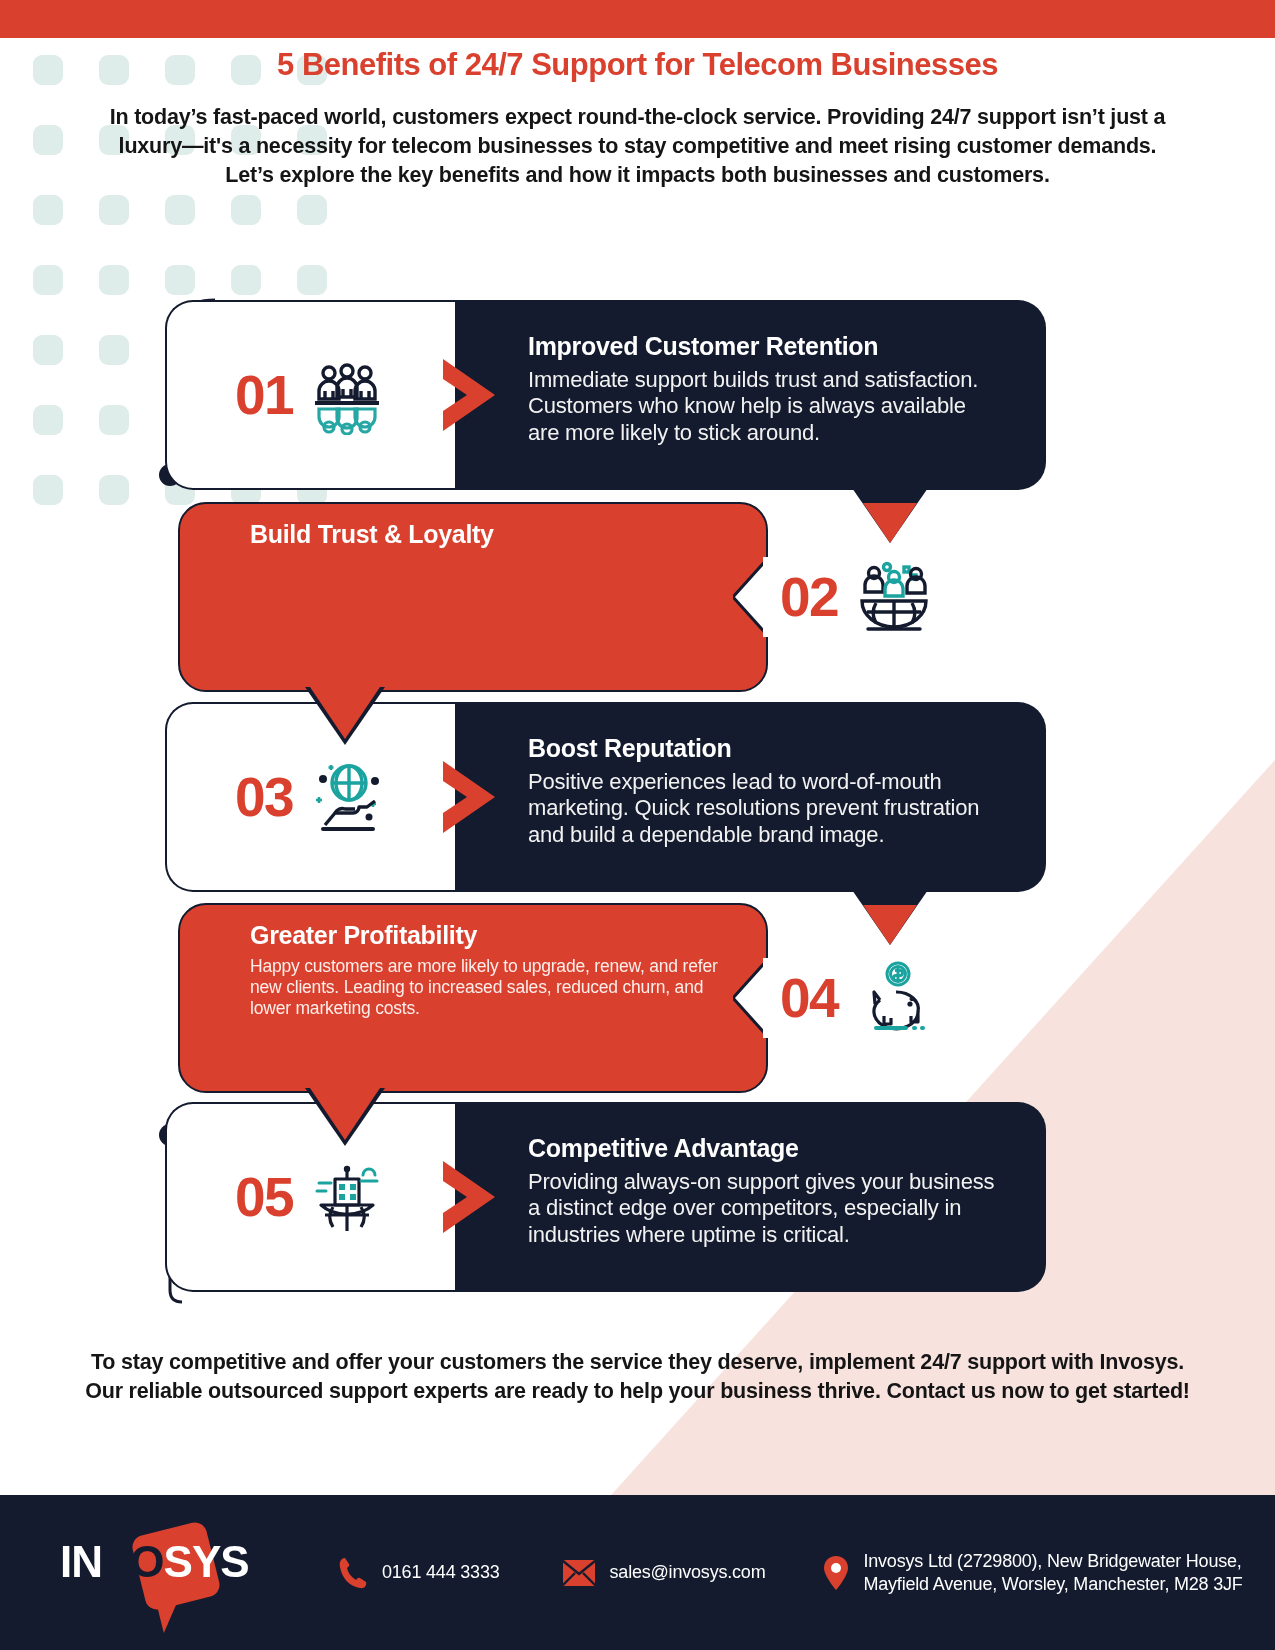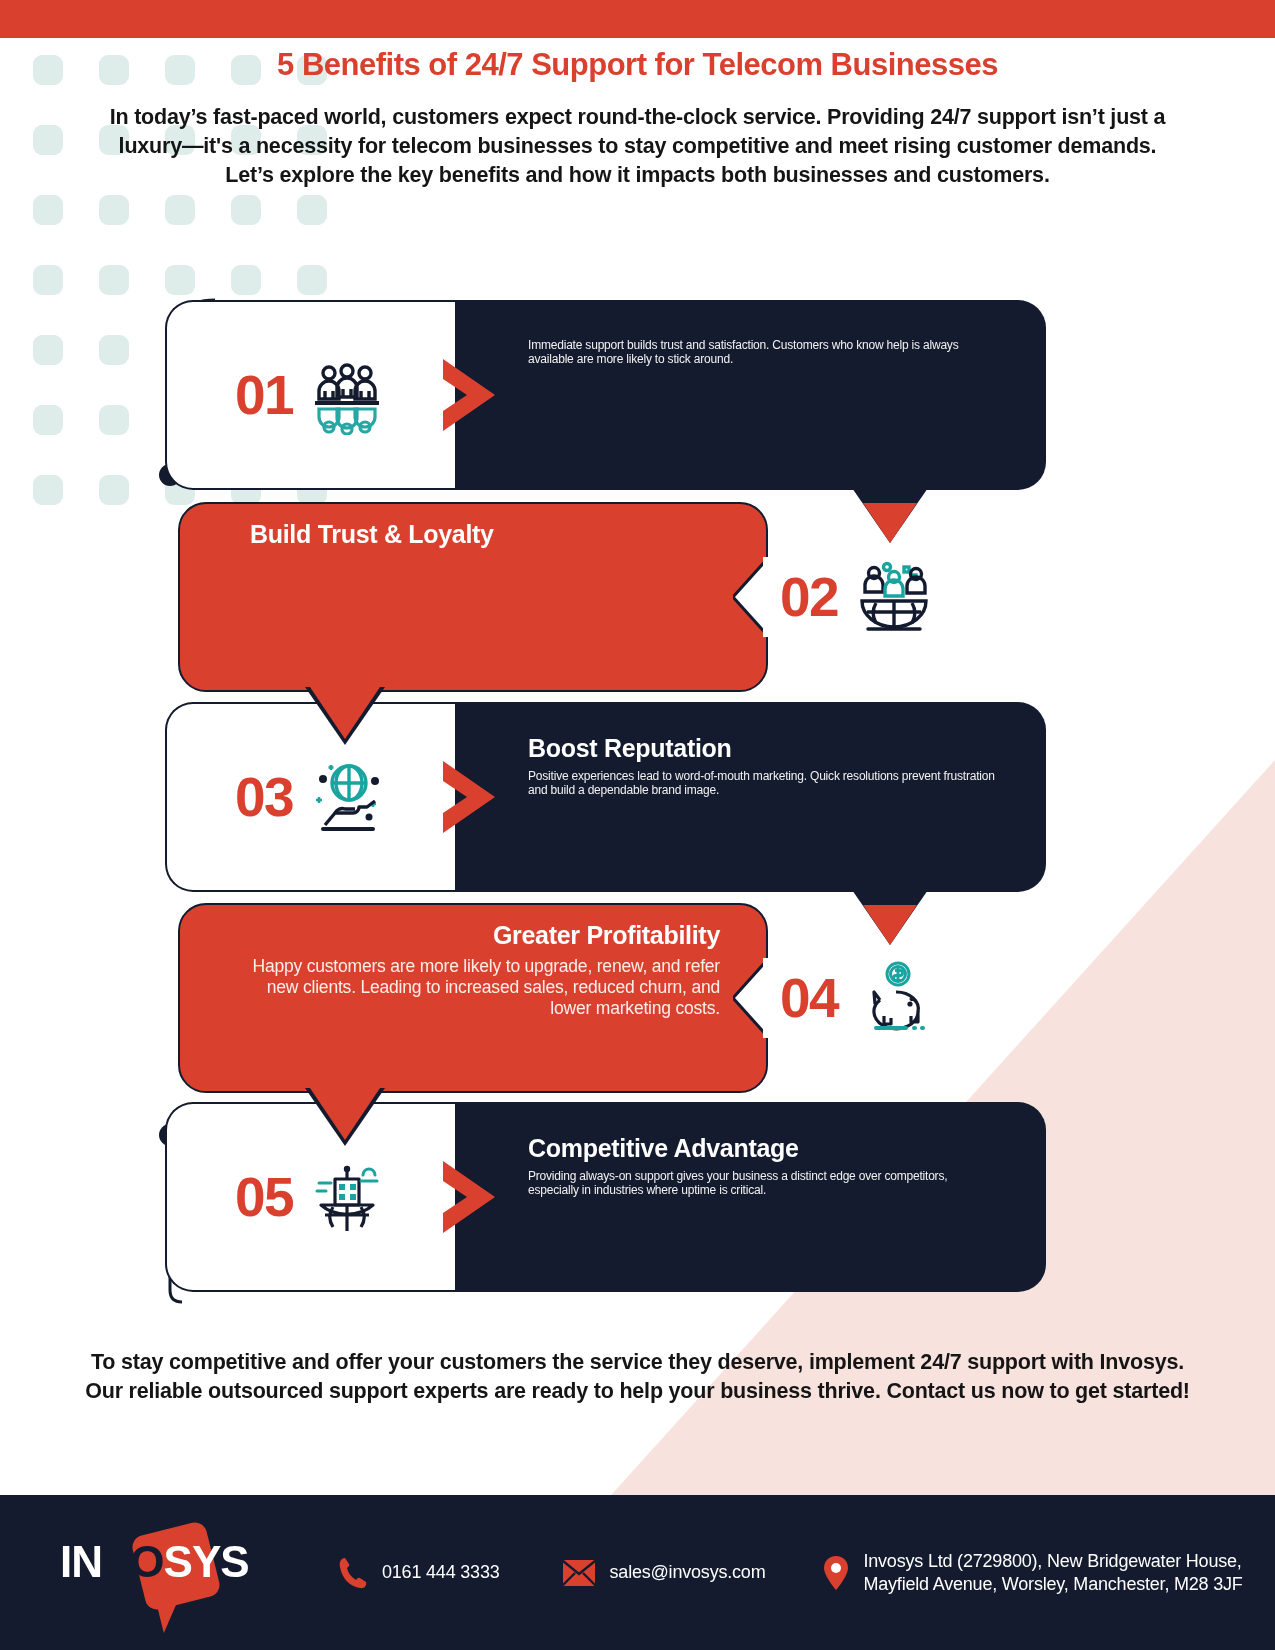--- a/index.html
+++ b/index.html
@@ -53,21 +53,21 @@
     position: absolute; left: 165px; top: 0; width: 290px; height: 190px;
     background: #ffffff; border-radius: 28px 0 0 28px;
     border: 2.5px solid #141B2E; border-right: none;
     display: flex; align-items: center; justify-content: center; gap: 14px;
   }
   .card-dark .arrow {
     position: absolute; left: 435px; top: 55px; width: 72px; height: 80px; z-index: 4;
   }
   .card-dark .txt { position: absolute; left: 528px; top: 32px; width: 470px; }
   .card-dark .h { color: #ffffff; font-size: 25px; font-weight: 700; letter-spacing: -0.3px; }
-  .card-dark .p { color: #F2F2F2; font-size: 12px; line-height: 1.2; margin-top: 6px; letter-spacing: -0.2px; }
+  .card-dark .p { color: #F2F2F2; font-size: 22px; line-height: 1.2; margin-top: 6px; letter-spacing: -0.2px; }
 
   
   .card-red .panel {
     position: absolute; left: 178px; top: 0; width: 590px; height: 190px;
     background: #D9412E; border-radius: 28px; border: 2.5px solid #141B2E;
   }
   .card-red .notch {
     position: absolute; left: 733px; top: 55px; width: 70px; height: 80px; z-index: 4;
   }
   .card-red .txt { position: absolute; left: 250px; top: 18px; width: 470px; z-index: 5; }
@@ -202,20 +202,21 @@
             <circle cx="22" cy="72" r="5"></circle>
               <circle cx="40" cy="74" r="5"></circle>
               <circle cx="58" cy="72" r="5"></circle>
           </g>
         </svg>
       </div>
       <svg class="arrow" viewBox="0 0 72 80">
         <path d="M8,4 L60,40 L8,76 L8,56 L32,40 L8,24 Z" fill="#D9412E"></path>
       </svg>
       <div class="txt">
+        <div class="h">Improved Customer Retention</div>
         <div class="p">Immediate support builds trust and satisfaction. Customers who know help is always available are more likely to stick around.</div>
       </div>
     </div>
 
     <svg class="tail" style="left:845px; top:195px; width:90px; height:60px;" viewBox="0 0 90 60">
       <path d="M5,0 L85,0 L45,58 Z" fill="#141B2E"></path>
       <path d="M18,18 L72,18 L45,58 Z" fill="#D9412E"></path>
     </svg>
 
     <div class="card card-red" style="left:0; top:212px; width:1275px; height:190px;">
@@ -292,21 +293,21 @@
         <div class="h">Boost Reputation</div>
         <div class="p">Positive experiences lead to word-of-mouth marketing. Quick resolutions prevent frustration and build a dependable brand image.</div>
       </div>
     </div>
 
     <svg class="tail" style="left:845px; top:597px; width:90px; height:60px;" viewBox="0 0 90 60">
       <path d="M5,0 L85,0 L45,58 Z" fill="#141B2E"></path>
       <path d="M18,18 L72,18 L45,58 Z" fill="#D9412E"></path>
     </svg>
 
-    <div class="card card-red" style="left:0; top:613px; width:1027px; height:190px;text-align:right;">
+    <div class="card card-red" style="left:0; top:613px; width:1027px; height:190px;">
       <div class="panel"></div>
       <svg class="notch" viewBox="0 0 70 80">
         <path d="M36,0 L36,80 L0,40 Z" fill="#ffffff" stroke="#141B2E" stroke-width="3"></path>
         <rect x="30" y="0" width="12" height="80" fill="#ffffff"></rect>
       </svg>
       <div class="txt">
         <div class="h">Greater Profitability</div>
         <div class="p">Happy customers are more likely to upgrade, renew, and refer new clients. Leading to increased sales, reduced churn, and lower marketing costs.</div>
       </div>
       <div class="lead">

